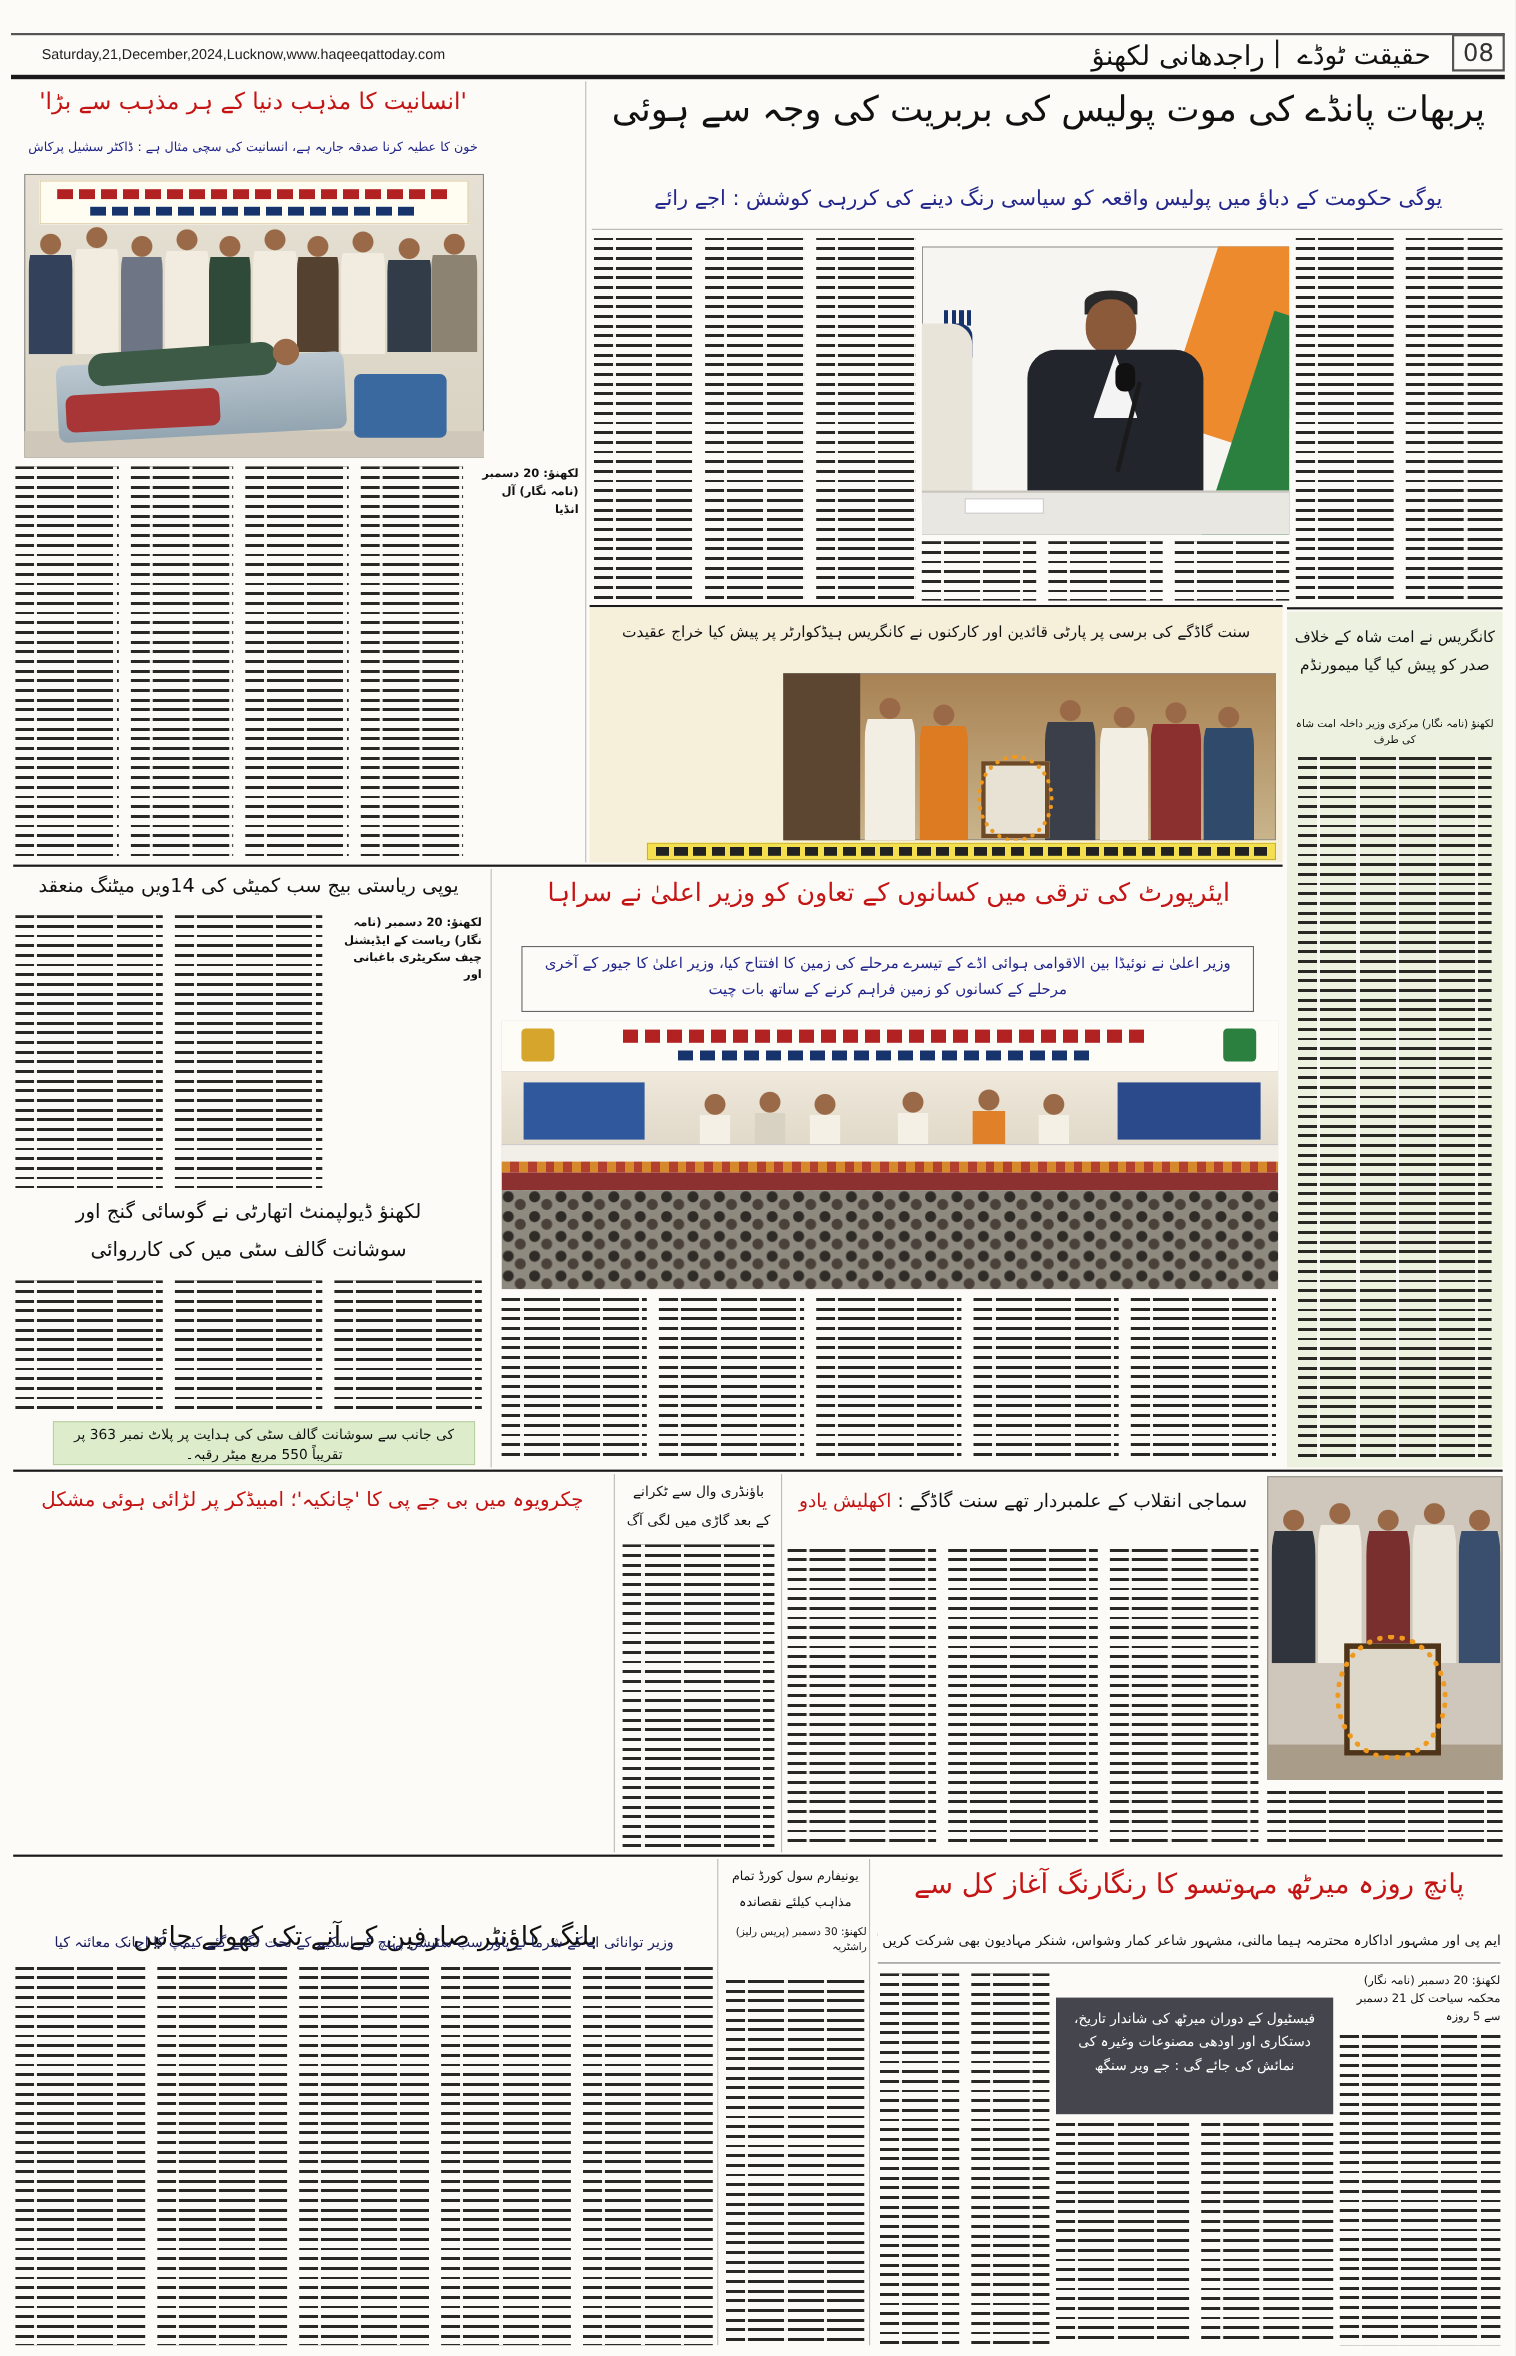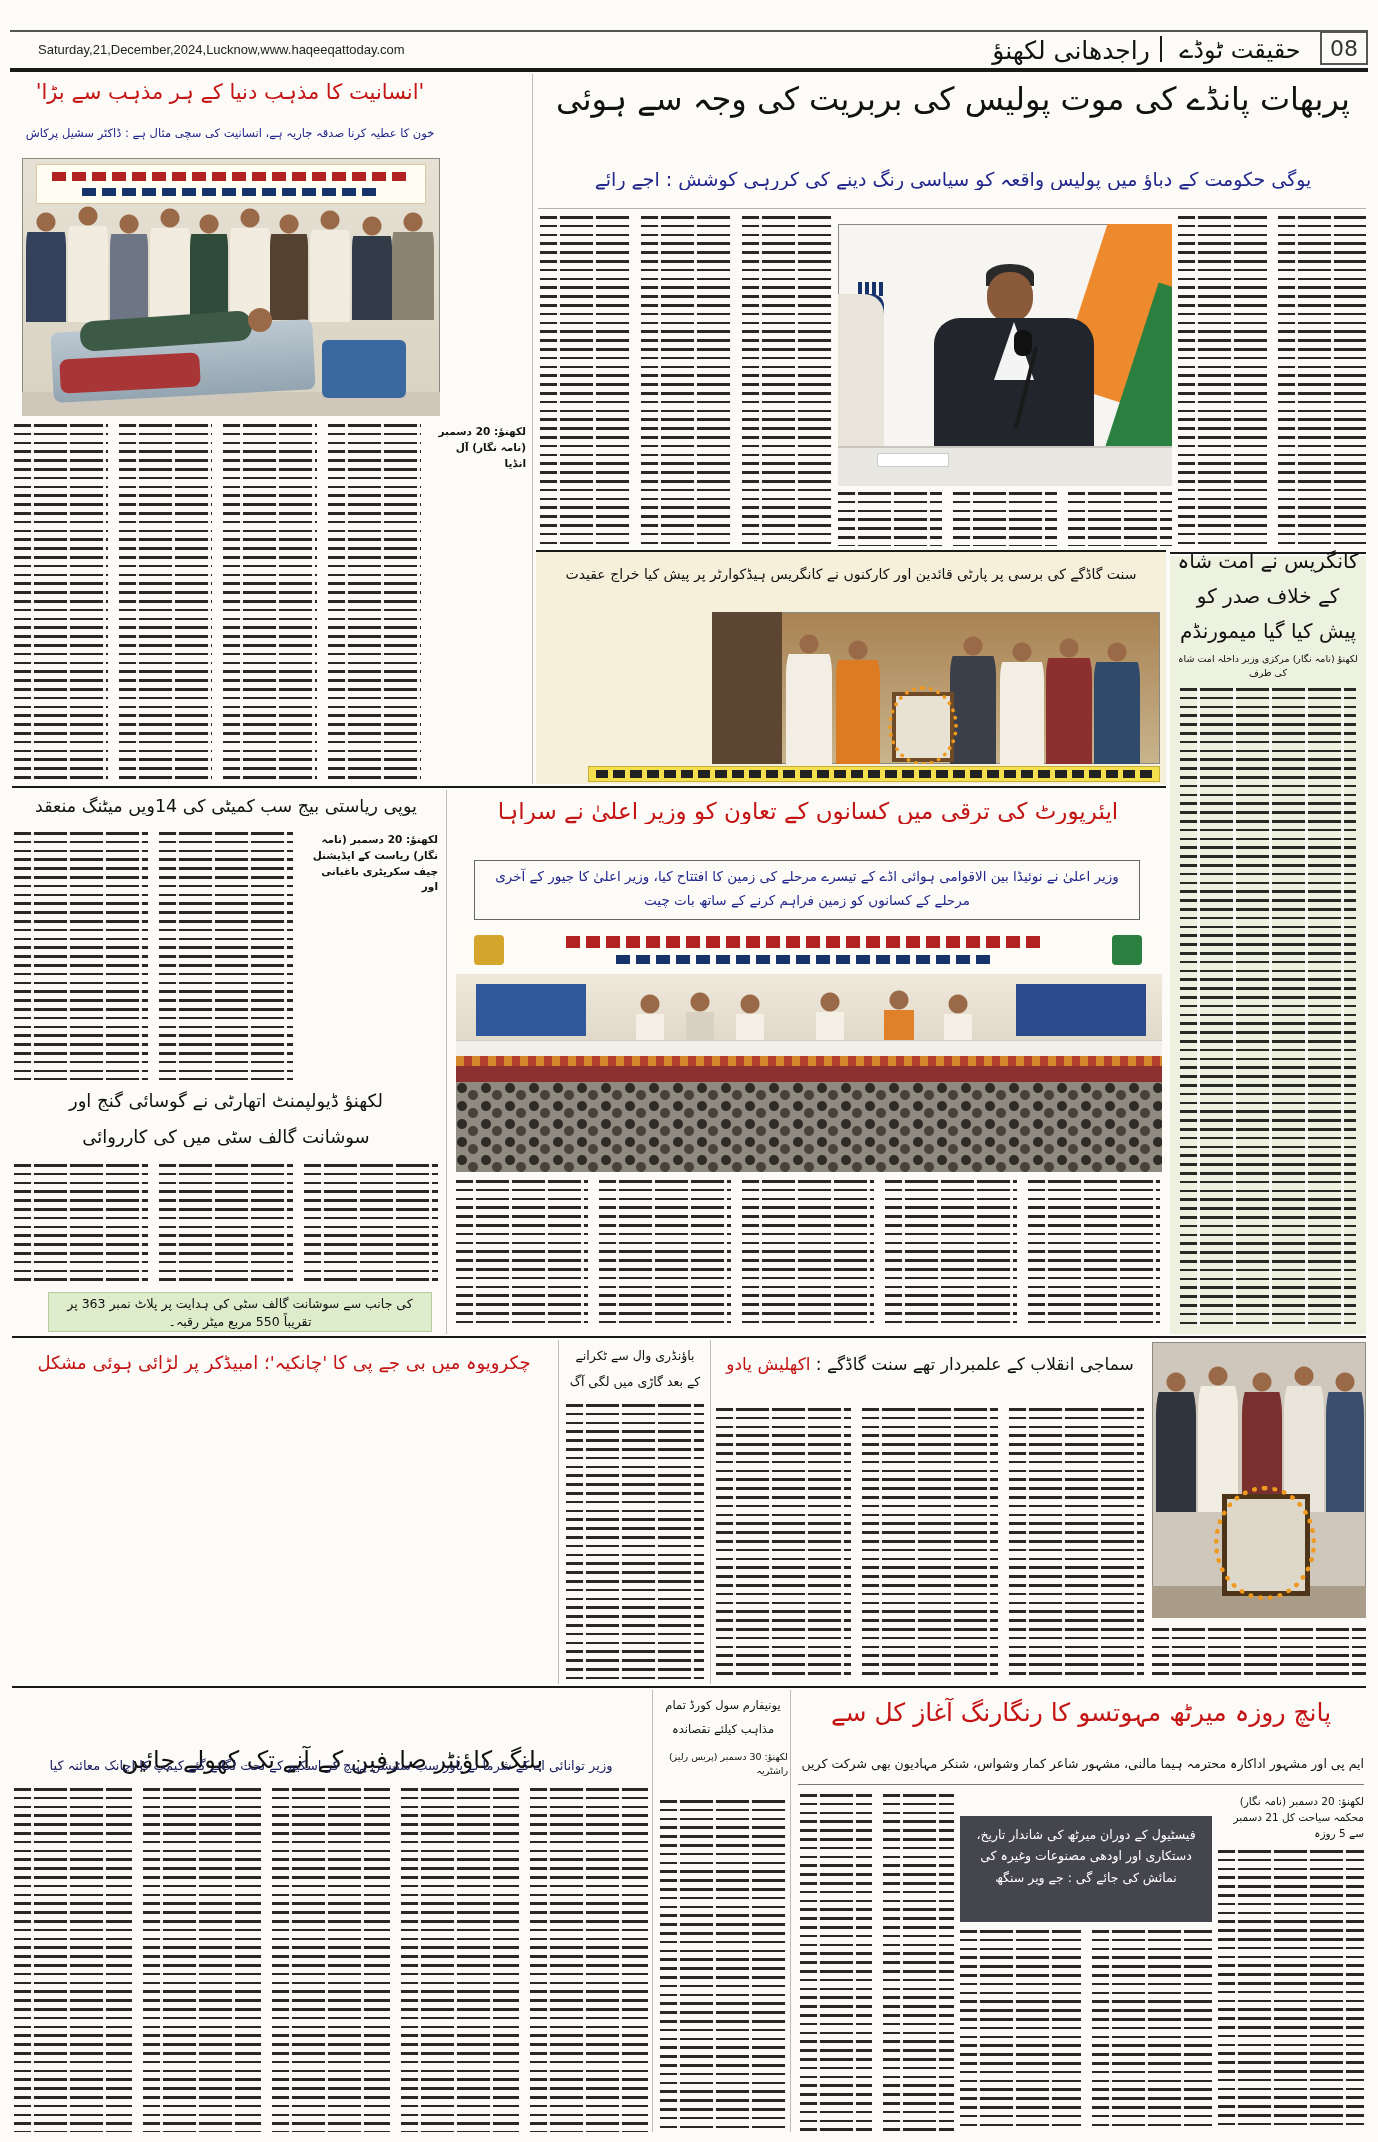--- a/index.html
+++ b/index.html
@@ -159,21 +159,21 @@
     <i class="person" style="left:382px;top:30px;width:46px;height:122px;--c:#2f4a6b"></i>
     <i style="left:180px;top:80px;width:54px;height:62px;background:#e8e2d4;border:4px solid #6e4a26"></i>
     <i style="left:176px;top:74px;width:62px;height:72px;border:4px dotted #ef9a1e;border-radius:50%"></i>
   </div>
   <div class="ycap abs" style="left:588px;top:766px;width:572px;height:16px">
     <i style="display:block;position:absolute;left:8px;top:4px;width:556px;height:8px;background:repeating-linear-gradient(90deg,#222 0 12px,rgba(0,0,0,0) 12px 17px)"></i>
   </div>
 
   <div class="rule" style="left:1170px;top:552px;width:196px;height:2px"></div>
   <div class="abs sbar" style="left:1170px;top:556px;width:196px;height:778px"></div>
-  <div class="abs ur b ctr" style="left:1176px;top:544px;width:184px;font-size:20px;line-height:1.75">کانگریس نے امت شاہ کے خلاف صدر کو پیش کیا گیا میمورنڈم</div>
+  <div class="abs ur b ctr" style="left:1176px;top:568px;width:184px;font-size:14px;line-height:1.75">کانگریس نے امت شاہ کے خلاف صدر کو پیش کیا گیا میمورنڈم</div>
   <div class="abs ur b ctr" style="left:1178px;top:652px;width:180px;font-size:9.5px;line-height:1.5">لکھنؤ (نامہ نگار) مرکزی وزیر داخلہ امت شاہ کی طرف</div>
   <div class="abs tx" style="left:1180px;top:688px;width:176px;height:638px"></div>
 
   <div class="rule" style="left:12px;top:786px;width:1154px;height:2px"></div>
 
   <div class="abs ur b ctr nw" style="left:14px;top:796px;width:424px;font-size:17.5px">یوپی ریاستی بیج سب کمیٹی کی 14ویں میٹنگ منعقد</div>
   <div class="cols" style="left:14px;top:832px;width:424px;height:248px">
     <div class="c">
         <div class="dl">لکھنؤ: 20 دسمبر (نامہ نگار) ریاست کے ایڈیشنل چیف سکریٹری باغبانی اور</div>
         <div class="tx"></div>

